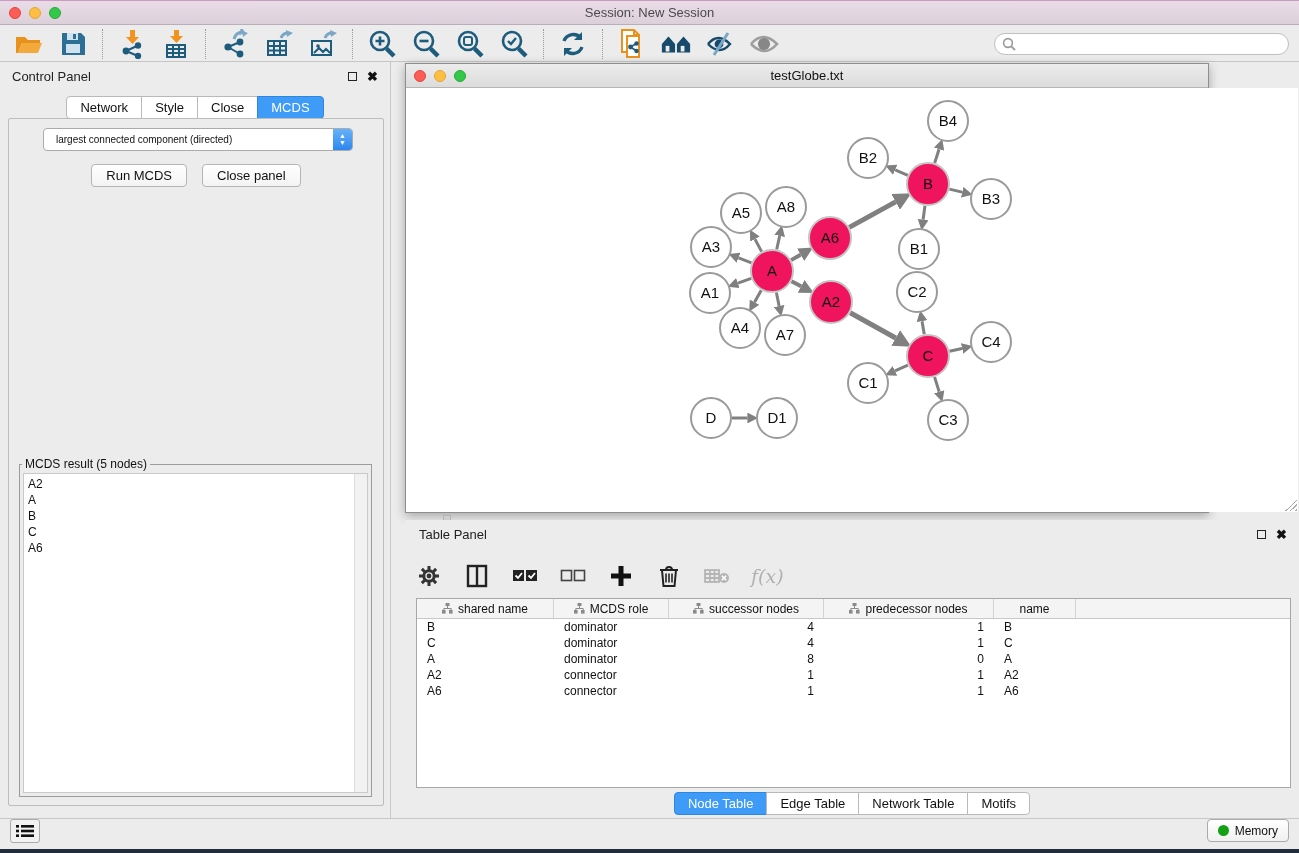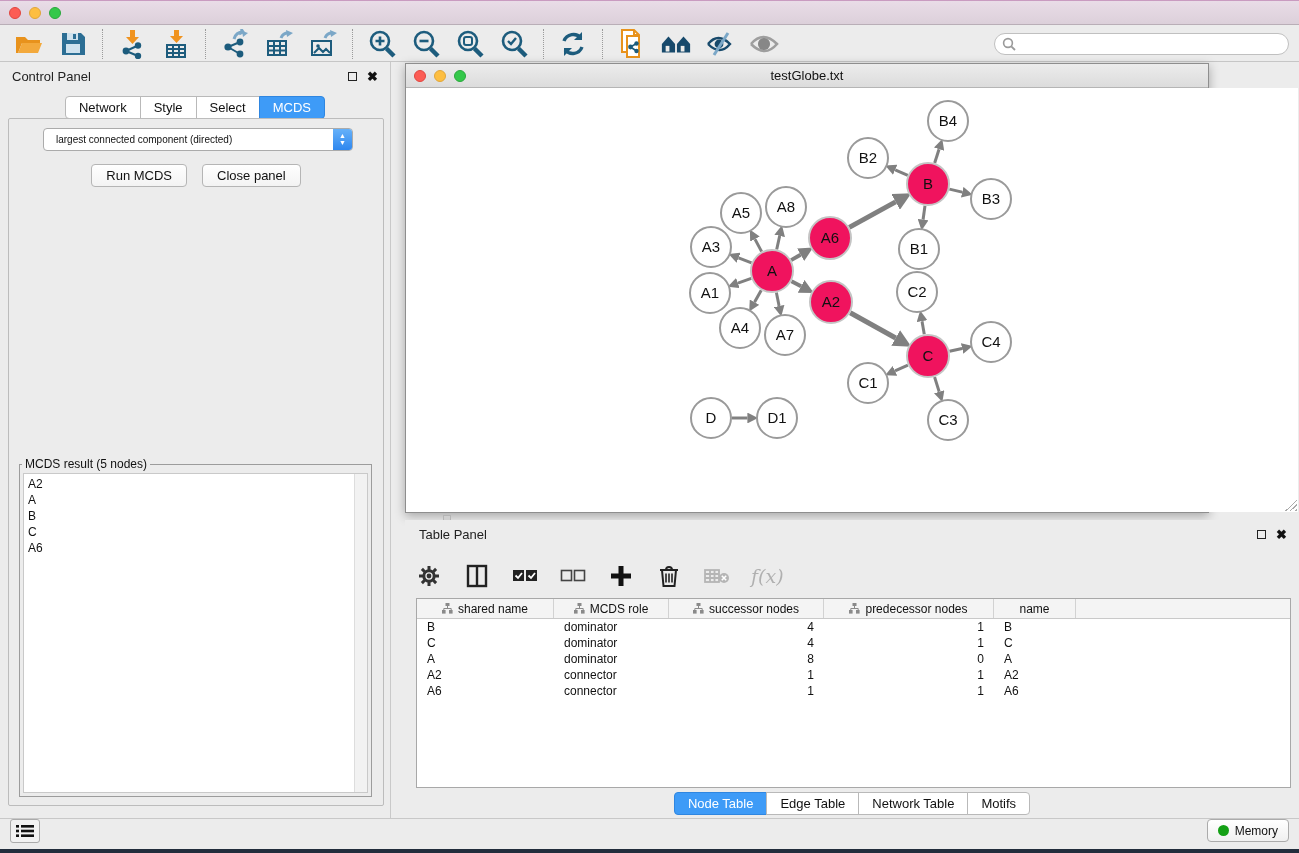--- a/index.html
+++ b/index.html
@@ -116,20 +116,21 @@
 </style>
 </head>
 <body>
 
 <div class="titlebar">
   <div class="lights">
     <span class="light red"></span>
     <span class="light yellow"></span>
     <span class="light green"></span>
   </div>
+  <span class="title">Session: New Session</span>
 </div>
 
 <div class="toolbar">
   <div class="tgroup">
     <span class="tbtn">
       <svg width="30" height="26" viewBox="0 0 30 26">
           <path d="M2 6 h9 l3 3 h12 v3 H8 L4 22 H2 z" fill="#e8921c"></path>
           <path d="M8 12 h20 l-4 10 H4 z" fill="#f3a93c"></path>
         </svg>
       </span>
@@ -288,21 +289,21 @@
     <div class="phead">
       <span class="ptitle">Control Panel</span>
       <span class="pctl">
         <span class="float-ic"></span>
         <span class="close-ic">✖</span>
       </span>
     </div>
     <div class="cp-tabs" id="cp-tabs">
         <span class="seg">Network</span>
         <span class="seg">Style</span>
-        <span class="seg">Select</span>
+        <span class="seg">Close</span>
         <span class="seg sel">MCDS</span>
       </div>
     <div class="cp-content">
       <div class="combo">
         <span class="val">largest connected component (directed)</span>
         <span class="step">
             <span>▲</span>
             <span>▼</span>
           </span>
       </div>

